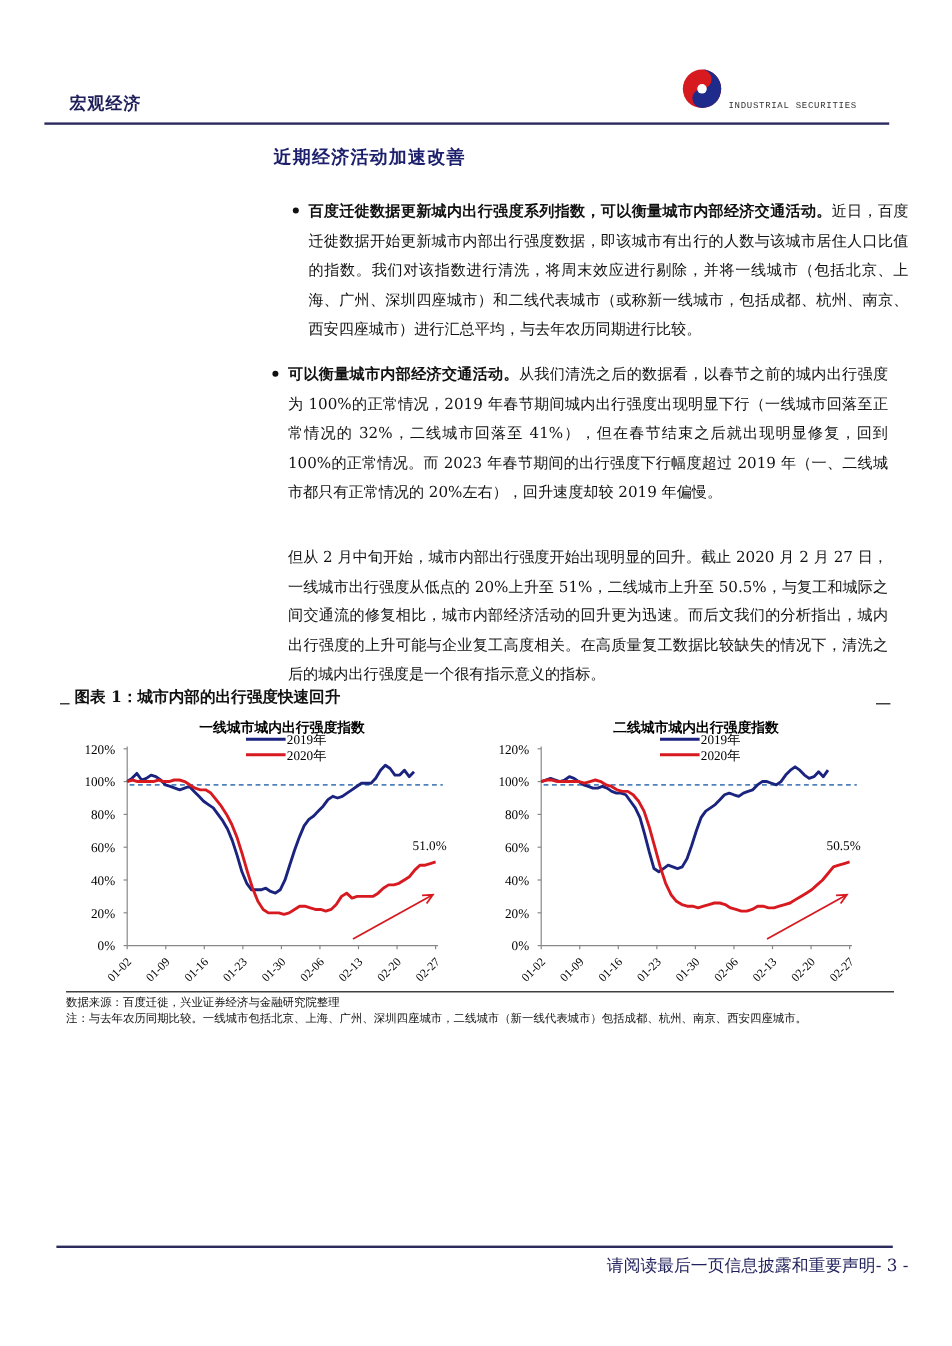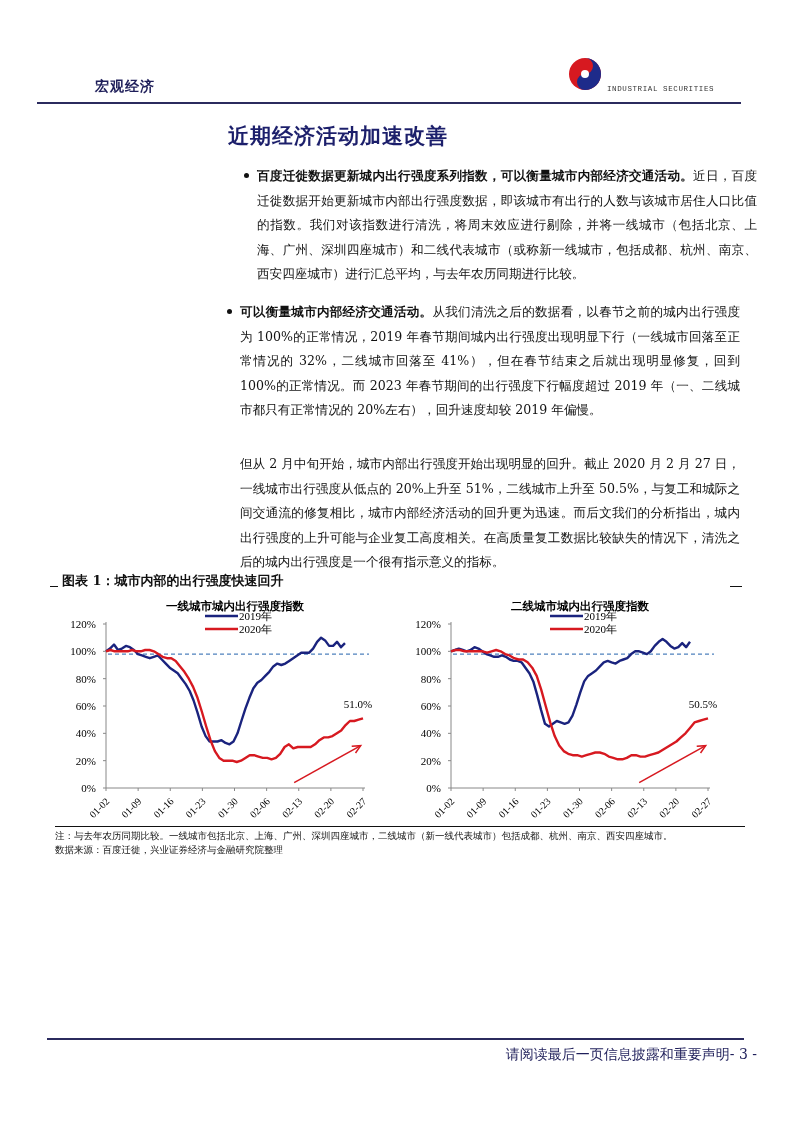--- a/index.html
+++ b/index.html
@@ -1,22 +1,22 @@
 <!DOCTYPE html>
 <html><head>
 <meta charset="utf-8">
 <style>
   html,body{margin:0;padding:0;background:#fff;}
   body{width:793px;height:1122px;position:relative;overflow:hidden;font-family:"DejaVu Serif","Liberation Serif",serif;color:#111;}
-  .hdr-left{position:absolute;left:58px;top:78px;font-size:14px;font-weight:bold;color:#1f1f5a;letter-spacing:1px;margin-left:37px;}
+  .hdr-left{position:absolute;left:58px;top:78px;font-size:14px;font-weight:bold;color:#1f1f5a;letter-spacing:1px;}
   .hdr-line{position:absolute;left:37px;top:102px;width:704px;height:2px;background:#2b2b5e;}
   .logo{position:absolute;left:568px;top:52px;width:170px;height:46px;}
   .logo-cn{position:absolute;left:38px;top:0;font-size:26px;font-weight:bold;color:#1e2b6b;letter-spacing:2px;font-family:"DejaVu Serif",serif;}
   .logo-en{position:absolute;left:39px;top:33px;font-size:7.5px;color:#333;letter-spacing:0.6px;font-family:Liberation Mono, monospace;}
-  .section-title{position:absolute;left:228px;top:122px;font-size:21px;font-weight:bold;color:#1c1f6b;letter-spacing:1px;}
+  .section-title{position:absolute;left:228px;top:122px;font-size:15px;font-weight:bold;color:#1c1f6b;letter-spacing:1px;}
   .bullet-block{position:absolute;left:240px;width:500px;font-size:12.6px;line-height:24.5px;text-align:justify;}
   .bullet-dot{position:absolute;left:-13px;top:9px;width:5px;height:5px;border-radius:50%;background:#111;}
   .b1{top:164px;margin-left:17px;}
   .b2{top:300px;}
   .b3{top:452px;}
   .lead{font-weight:bold;}
   .fig-title{position:absolute;left:62px;top:572px;font-size:13px;font-weight:bold;color:#111;}
   .fig-rule-l{position:absolute;left:50px;top:586px;width:8px;height:1px;background:#111;}
   .fig-rule-r2{position:absolute;left:730px;top:586px;width:12px;height:1px;background:#111;}
   .chart-svg{position:absolute;top:590px;}
@@ -153,20 +153,20 @@
     <line x1="53" y1="64.06666666666666" x2="314" y2="64.06666666666666" stroke="#4f81bd" stroke-width="1.3" stroke-dasharray="4,3"></line>
     <polyline points="51.0,61.3 54.9,60.0 58.8,58.6 62.8,60.0 66.7,61.3 70.6,60.0 74.5,57.2 78.4,58.6 82.3,61.3 86.3,64.1 90.2,65.4 94.1,66.8 98.0,66.8 101.9,65.4 105.9,66.8 109.8,69.5 113.7,70.9 117.6,70.9 121.5,72.3 125.4,77.7 129.4,83.2 133.3,91.4 137.2,105.1 141.1,120.1 145.0,133.8 149.0,136.5 152.9,133.8 156.8,131.0 160.7,132.4 164.6,133.8 168.5,132.4 172.5,125.6 176.4,114.6 180.3,102.3 184.2,91.4 188.1,85.9 192.1,83.2 196.0,80.5 199.9,76.4 203.8,72.3 207.7,70.9 211.6,72.3 215.6,73.6 219.5,70.9 223.4,69.5 227.3,68.2 231.2,64.1 235.2,61.3 239.1,61.3 243.0,62.7 246.9,64.1 250.8,61.3 254.7,55.9 258.7,51.8 262.6,49.0 266.5,51.8 270.4,55.9 274.3,58.6 278.3,57.2 282.2,53.1 286.1,57.2 290.0,51.8" fill="none" stroke="#1a237e" stroke-width="2.4" stroke-linejoin="round"></polyline>
     <polyline points="51.0,61.3 55.5,60.0 60.0,60.0 64.5,61.3 69.0,61.3 73.5,61.3 78.1,61.3 82.6,61.3 87.1,62.7 91.6,61.3 96.1,60.0 100.6,61.3 105.1,64.1 109.6,65.4 114.1,68.2 118.6,69.5 123.1,69.5 127.6,72.3 132.2,77.7 136.7,85.9 141.2,99.6 145.7,116.0 150.2,132.4 154.7,146.1 159.2,155.6 163.7,161.1 168.2,163.8 172.7,165.2 177.2,165.2 181.8,166.6 186.3,165.2 190.8,163.8 195.3,162.5 199.8,162.5 204.3,163.8 208.8,166.6 213.3,167.9 217.8,169.3 222.3,169.3 226.8,167.9 231.4,165.2 235.9,165.2 240.4,166.6 244.9,166.6 249.4,165.2 253.9,163.8 258.4,162.5 262.9,159.7 267.4,157.0 271.9,154.3 276.4,151.5 280.9,147.4 285.5,143.3 290.0,137.9 294.5,132.4 299.0,131.0 303.5,129.7 308.0,128.3" fill="none" stroke="#d71920" stroke-width="2.4" stroke-linejoin="round"></polyline>
     <text x="303" y="118.30000000000001" text-anchor="middle" font-size="11" font-family="&quot;Liberation Serif&quot;, serif">50.5%</text>
     <line x1="239.16071428571428" y1="192.53333333333333" x2="305.7053571428571" y2="155.63333333333333" stroke="#d71920" stroke-width="1.5"></line>
     <polyline points="300.51645550665216,162.98692427992464 305.7053571428571,155.63333333333333 296.71961849055816,156.13979248527" fill="none" stroke="#d71920" stroke-width="1.5"></polyline>
   </svg>
 
 <div class="notes-line"></div>
 <div class="notes">
+  <div>数据来源：百度迁徙，兴业证券经济与金融研究院整理</div>
   <div>注：与去年农历同期比较。一线城市包括北京、上海、广州、深圳四座城市，二线城市（新一线代表城市）包括成都、杭州、南京、西安四座城市。</div>
-  <div>数据来源：百度迁徙，兴业证券经济与金融研究院整理</div>
 </div>
 
 <div class="foot-line"></div>
 <div class="foot-text">
   <span>请阅读最后一页信息披露和重要声明</span><span>- 3 -</span>
 </div>
 
 </body></html>

